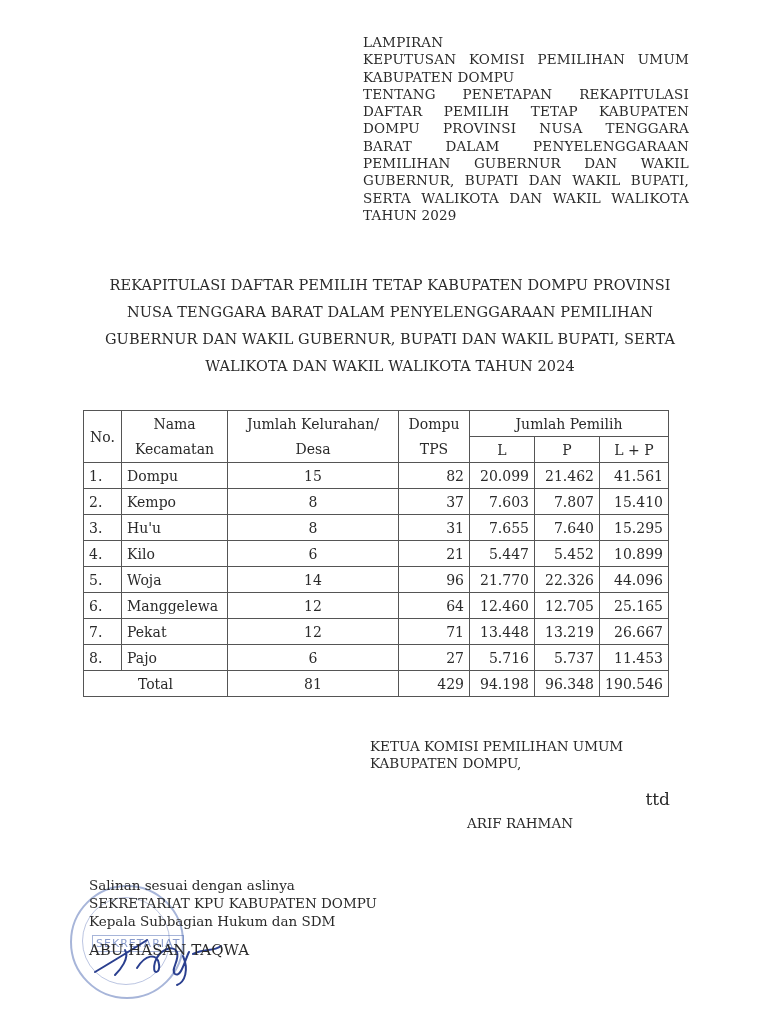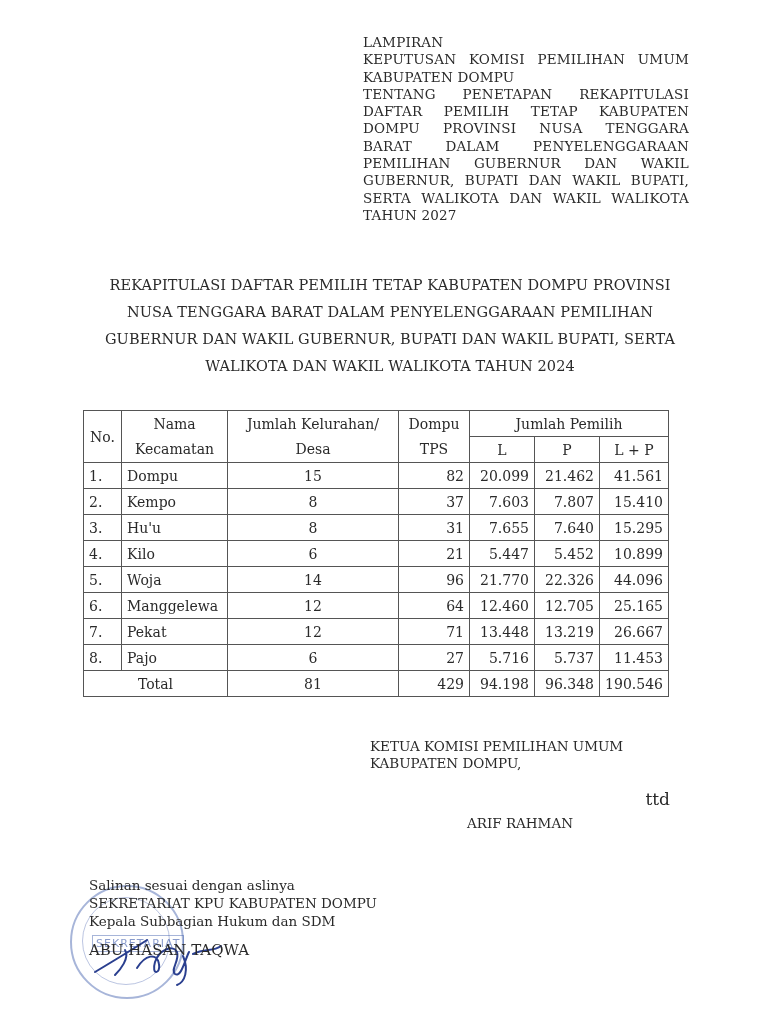--- a/index.html
+++ b/index.html
@@ -61,21 +61,21 @@
   <div class="left">LAMPIRAN</div>
   <div>KEPUTUSAN KOMISI PEMILIHAN UMUM</div>
   <div class="left">KABUPATEN DOMPU</div>
   <div>TENTANG PENETAPAN REKAPITULASI</div>
   <div>DAFTAR PEMILIH TETAP KABUPATEN</div>
   <div>DOMPU PROVINSI NUSA TENGGARA</div>
   <div>BARAT DALAM PENYELENGGARAAN</div>
   <div>PEMILIHAN GUBERNUR DAN WAKIL</div>
   <div>GUBERNUR, BUPATI DAN WAKIL BUPATI,</div>
   <div>SERTA WALIKOTA DAN WAKIL WALIKOTA</div>
-  <div class="left">TAHUN 2027</div>
+  <div class="left">TAHUN 2029</div>
 </div>
 
 <div class="title">
   <div>REKAPITULASI DAFTAR PEMILIH TETAP KABUPATEN DOMPU PROVINSI</div>
   <div>NUSA TENGGARA BARAT DALAM PENYELENGGARAAN PEMILIHAN</div>
   <div>GUBERNUR DAN WAKIL GUBERNUR, BUPATI DAN WAKIL BUPATI, SERTA</div>
   <div>WALIKOTA DAN WAKIL WALIKOTA TAHUN 2024</div>
 </div>
 
 <table class="rekap">

